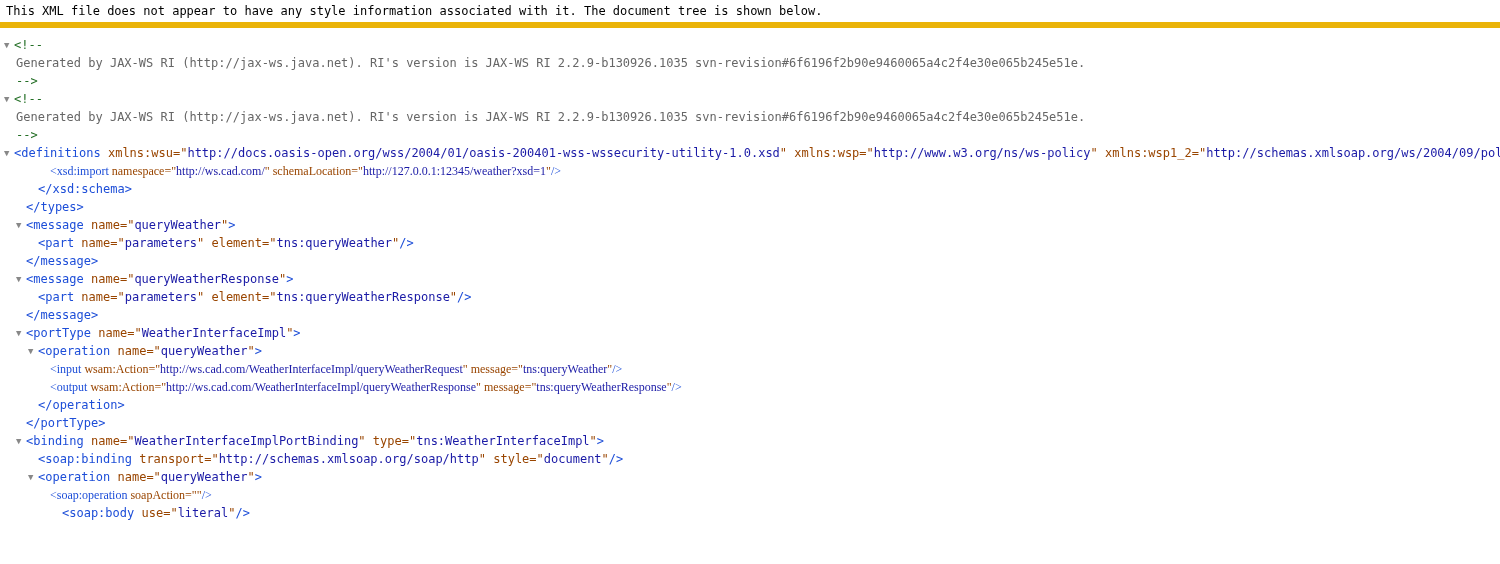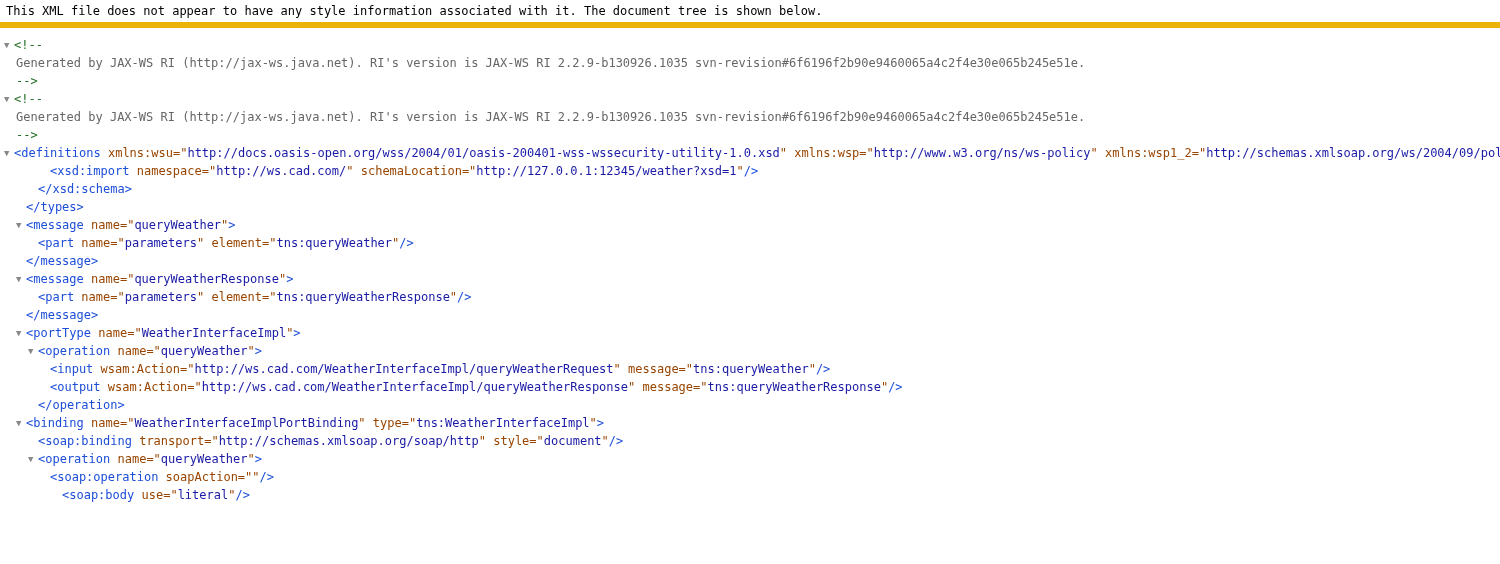--- a/index.html
+++ b/index.html
@@ -31,21 +31,21 @@
   }
   .tag { color: #1d4ed8; margin-top: 23px; }
   .attr-name { color: #994500; }
   .attr-val { color: #1a1aa6; }
   .eq { color: #994500; }
   .comment { color: #236e25; }
   .comment-body { color: #666; }
   .pad1 { padding-left: 0px; }
   .pad2 { padding-left: 12px; }
   .pad3 { padding-left: 24px; }
-  .pad4 { padding-left: 36px; }
+  .pad4 { padding-left: 36px; font-family: Liberation Serif, serif; }
   .pad5 { padding-left: 48px; }
 </style>
 </head>
 <body>
 
 <div class="banner">This XML file does not appear to have any style information associated with it. The document tree is shown below.</div>
 
 <div class="tree">
 
   <div class="line pad1"><span class="toggle">▼</span><span class="comment">&lt;!--</span></div>
@@ -79,20 +79,21 @@
 
   <div class="line pad2"><span class="toggle">▼</span><span class="tag">&lt;message</span> <span class="attr-name">name</span><span class="eq">="</span><span class="attr-val">queryWeatherResponse</span><span class="eq">"</span><span class="tag">&gt;</span></div>
   <div class="line pad3"><span class="toggle"></span><span class="tag">&lt;part</span> <span class="attr-name">name</span><span class="eq">="</span><span class="attr-val">parameters</span><span class="eq">"</span> <span class="attr-name">element</span><span class="eq">="</span><span class="attr-val">tns:queryWeatherResponse</span><span class="eq">"</span><span class="tag">/&gt;</span></div>
   <div class="line pad2"><span class="toggle"></span><span class="tag">&lt;/message&gt;</span></div>
 
   <div class="line pad2"><span class="toggle">▼</span><span class="tag">&lt;portType</span> <span class="attr-name">name</span><span class="eq">="</span><span class="attr-val">WeatherInterfaceImpl</span><span class="eq">"</span><span class="tag">&gt;</span></div>
   <div class="line pad3"><span class="toggle">▼</span><span class="tag">&lt;operation</span> <span class="attr-name">name</span><span class="eq">="</span><span class="attr-val">queryWeather</span><span class="eq">"</span><span class="tag">&gt;</span></div>
   <div class="line pad4"><span class="toggle"></span><span class="tag">&lt;input</span> <span class="attr-name">wsam:Action</span><span class="eq">="</span><span class="attr-val">http://ws.cad.com/WeatherInterfaceImpl/queryWeatherRequest</span><span class="eq">"</span> <span class="attr-name">message</span><span class="eq">="</span><span class="attr-val">tns:queryWeather</span><span class="eq">"</span><span class="tag">/&gt;</span></div>
   <div class="line pad4"><span class="toggle"></span><span class="tag">&lt;output</span> <span class="attr-name">wsam:Action</span><span class="eq">="</span><span class="attr-val">http://ws.cad.com/WeatherInterfaceImpl/queryWeatherResponse</span><span class="eq">"</span> <span class="attr-name">message</span><span class="eq">="</span><span class="attr-val">tns:queryWeatherResponse</span><span class="eq">"</span><span class="tag">/&gt;</span></div>
   <div class="line pad3"><span class="toggle"></span><span class="tag">&lt;/operation&gt;</span></div>
+  <div class="line pad2"><span class="toggle"></span><span class="tag">&lt;/portType&gt;</span></div>
 
   <div class="line pad2"><span class="toggle">▼</span><span class="tag">&lt;binding</span> <span class="attr-name">name</span><span class="eq">="</span><span class="attr-val">WeatherInterfaceImplPortBinding</span><span class="eq">"</span> <span class="attr-name">type</span><span class="eq">="</span><span class="attr-val">tns:WeatherInterfaceImpl</span><span class="eq">"</span><span class="tag">&gt;</span></div>
   <div class="line pad3"><span class="toggle"></span><span class="tag">&lt;soap:binding</span> <span class="attr-name">transport</span><span class="eq">="</span><span class="attr-val">http://schemas.xmlsoap.org/soap/http</span><span class="eq">"</span> <span class="attr-name">style</span><span class="eq">="</span><span class="attr-val">document</span><span class="eq">"</span><span class="tag">/&gt;</span></div>
   <div class="line pad3"><span class="toggle">▼</span><span class="tag">&lt;operation</span> <span class="attr-name">name</span><span class="eq">="</span><span class="attr-val">queryWeather</span><span class="eq">"</span><span class="tag">&gt;</span></div>
   <div class="line pad4"><span class="toggle"></span><span class="tag">&lt;soap:operation</span> <span class="attr-name">soapAction</span><span class="eq">="</span><span class="attr-val"></span><span class="eq">"</span><span class="tag">/&gt;</span></div>
   <div class="line pad5"><span class="toggle"></span><span class="tag">&lt;soap:body</span> <span class="attr-name">use</span><span class="eq">="</span><span class="attr-val">literal</span><span class="eq">"</span><span class="tag">/&gt;</span></div>
 
 </div>
 
 </body></html>

